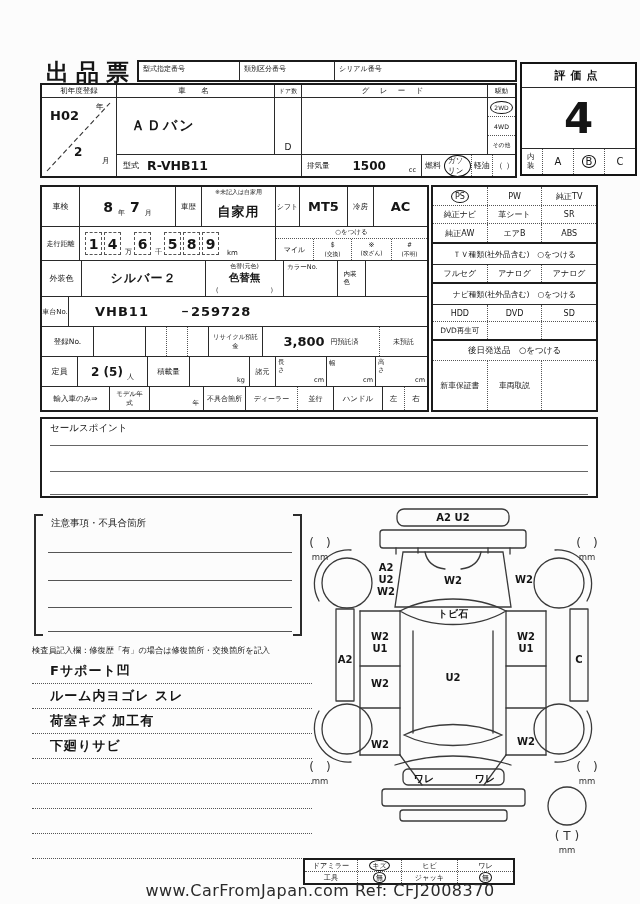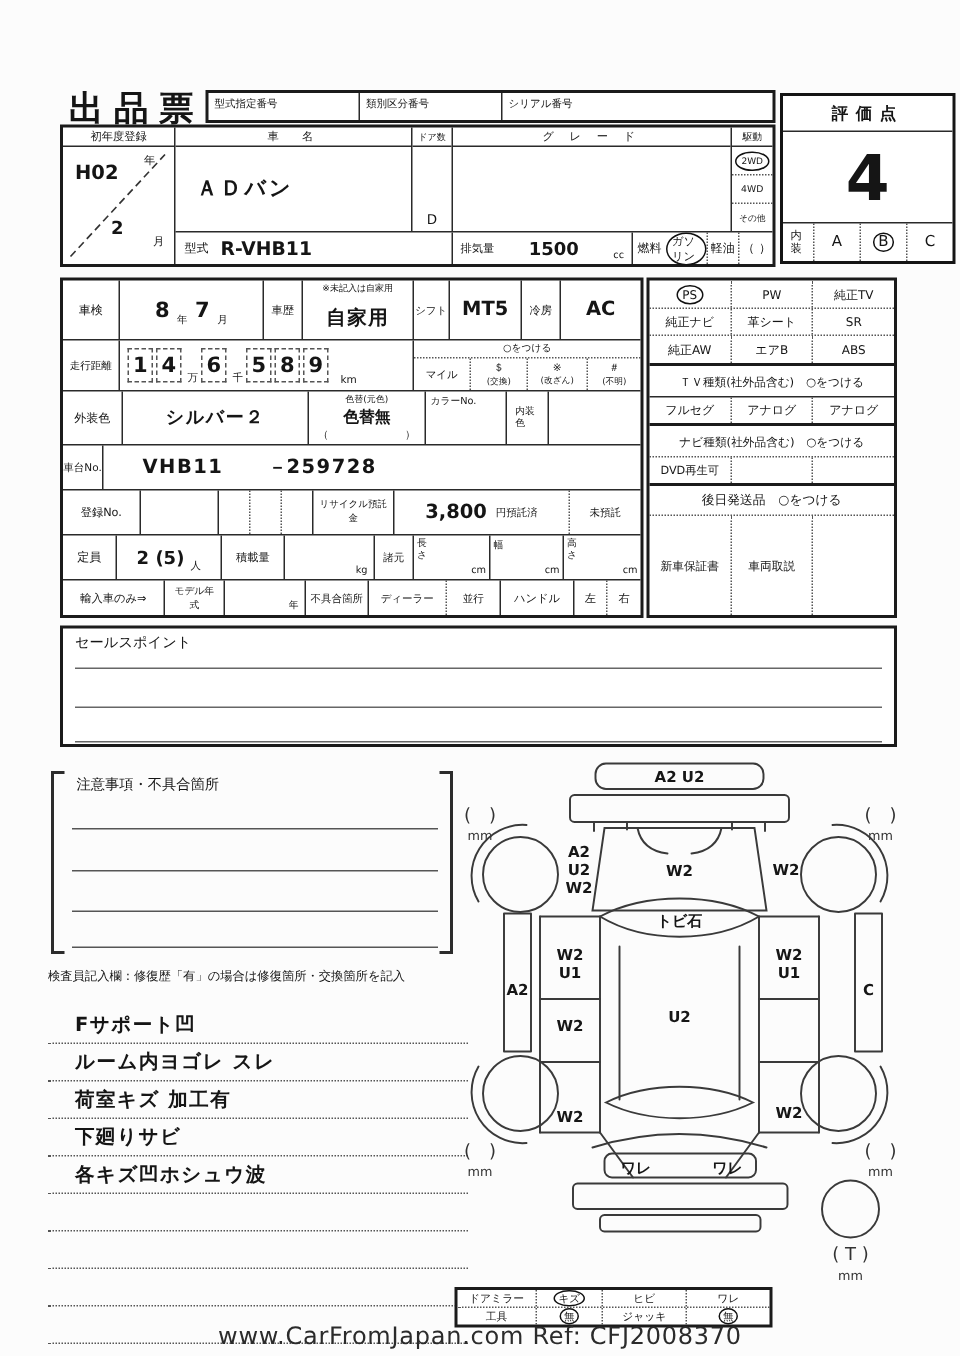--- a/index.html
+++ b/index.html
@@ -270,20 +270,25 @@
     <div class="ctr bLd" style="flex:1;font-size:8px">エアB</div>
     <div class="ctr bLd" style="flex:1;font-size:8px">ABS</div>
   </div>
   <div class="ctr" style="height:22px;font-size:7.8px;border-top:2px solid #1b1b1b">ＴＶ種類(社外品含む)　○をつける</div>
   <div class="row bT" style="height:18px">
     <div class="ctr" style="flex:1;font-size:8px">フルセグ</div>
     <div class="ctr bLd" style="flex:1;font-size:8px">アナログ</div>
     <div class="ctr bLd" style="flex:1;font-size:8px">アナログ</div>
   </div>
   <div class="ctr" style="height:22px;font-size:7.8px;border-top:2px solid #1b1b1b">ナビ種類(社外品含む)　○をつける</div>
+  <div class="row bT" style="height:17px">
+    <div class="ctr" style="flex:1;font-size:8px">HDD</div>
+    <div class="ctr bLd" style="flex:1;font-size:8px">DVD</div>
+    <div class="ctr bLd" style="flex:1;font-size:8px">SD</div>
+  </div>
   <div class="row bTd" style="height:18px">
     <div class="ctr" style="flex:1;font-size:7.5px">DVD再生可</div>
     <div class="bLd" style="flex:1"></div>
     <div class="bLd" style="flex:1"></div>
   </div>
   <div class="ctr" style="height:21px;font-size:8.5px;border-top:2.5px solid #1b1b1b">後日発送品　○をつける</div>
   <div class="row bTd" style="flex:1">
     <div class="ctr" style="flex:1;font-size:7.8px">新車保証書</div>
     <div class="ctr bLd" style="flex:1;font-size:7.8px">車両取説</div>
     <div class="bLd" style="flex:1"></div>
@@ -301,26 +306,25 @@
   <div class="abs" style="left:0;top:0;bottom:0;width:9px;border-left:2px solid #2c2c2c;border-top:2px solid #2c2c2c;border-bottom:2px solid #2c2c2c"></div>
   <div class="abs" style="right:0;top:0;bottom:0;width:9px;border-right:2px solid #2c2c2c;border-top:2px solid #2c2c2c;border-bottom:2px solid #2c2c2c"></div>
   <div style="position:absolute;left:17px;top:3px;font-size:9.5px">注意事項・不具合箇所</div>
   <div class="nline" style="top:38px"></div>
   <div class="nline" style="top:66px"></div>
   <div class="nline" style="top:93px"></div>
   <div class="nline" style="top:117px"></div>
 </div>
 
 <div class="abs" style="left:32px;top:645px;width:280px">
-  <div style="font-size:8.2px;margin-bottom:15px">検査員記入欄：修復歴「有」の場合は修復箇所・交換箇所を記入</div>
+  <div style="font-size:8.2px;margin-bottom:3px">検査員記入欄：修復歴「有」の場合は修復箇所・交換箇所を記入</div>
   <div class="note-line">Fサポート凹</div>
   <div class="note-line">ルーム内ヨゴレ スレ</div>
   <div class="note-line">荷室キズ 加工有</div>
   <div class="note-line">下廻りサビ</div>
-  <div class="note-line">各キズ凹ホシュウ波</div>
   <div class="note-line"></div>
   <div class="note-line"></div>
   <div class="note-line"></div>
   <div class="note-line"></div>
 </div>
 
 <svg class="abs" style="left:300px;top:503px" width="340" height="358" viewBox="0 0 340 358">
   <g stroke="#3a3a3a" stroke-width="1.3" fill="none" stroke-linecap="round">
     <rect x="97" y="6" width="112" height="17" rx="7"></rect>
     <rect x="80" y="27" width="146" height="18" rx="3"></rect>

